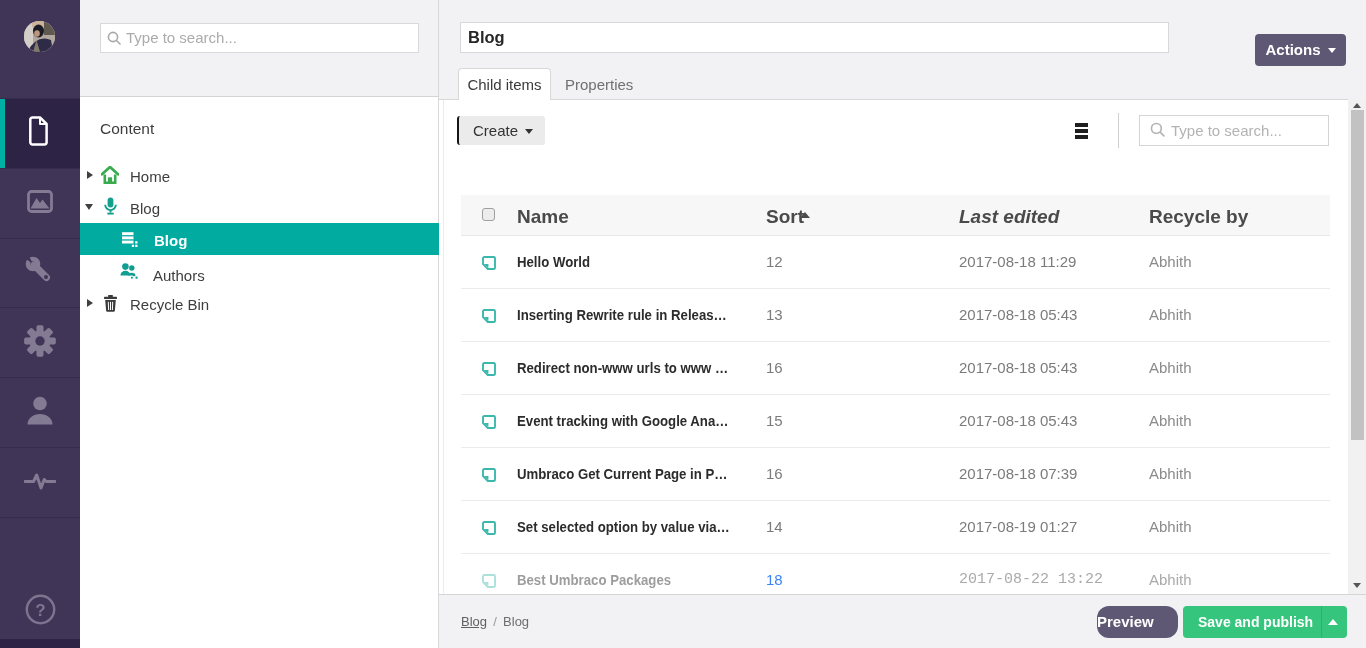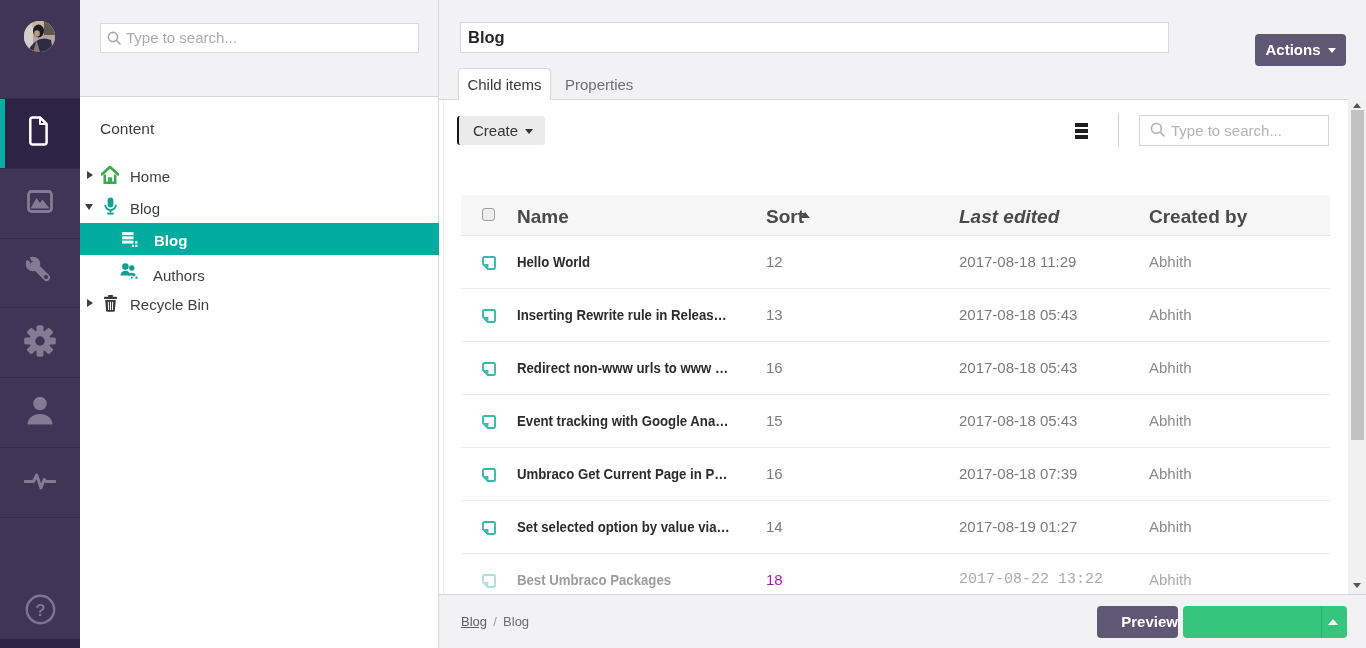--- a/index.html
+++ b/index.html
@@ -48,21 +48,21 @@
 .row svg{position:absolute;left:21px;top:20px;}
 
 #sbar{left:1348px;top:99px;width:18px;height:496px;background:#f1f1f1;}
 #sthumb{left:1351px;top:110px;width:13px;height:330px;background:#c2c2c2;}
 
 .sArrowU{position:absolute;width:0;height:0;border-bottom:5px solid #555;border-left:4px solid transparent;border-right:4px solid transparent;}
 .sArrowD{position:absolute;width:0;height:0;border-top:5px solid #555;border-left:4px solid transparent;border-right:4px solid transparent;}
 
 #footer{left:439px;top:594px;width:927px;height:54px;background:#f2f2f4;border-top:1px solid #d5d5d5;}
 #crumb{left:461px;top:614px;font-size:13px;color:#6d6d6d;}
-#previewBtn{left:1097px;top:606px;width:81px;height:32px;background:#5f5874;border-radius:4px;color:#fff;font-weight:bold;font-size:15px;text-align:right;line-height:32px;}
+#previewBtn{left:1097px;top:606px;width:81px;height:32px;background:#5f5874;border-radius:12px;color:#fff;font-weight:bold;font-size:15px;text-align:left;line-height:32px;}
 #saveBtn{left:1183px;top:606px;width:164px;height:32px;background:#35c57c;border-radius:4px;color:#fff;font-weight:bold;font-size:14px;line-height:32px;}
 #saveBtn .txt{position:absolute;left:15px;top:0;}
 #saveDiv{position:absolute;left:138px;top:0;width:1px;height:32px;background:#2bb26e;}
 #saveCaret{position:absolute;left:145px;top:13px;width:0;height:0;border-bottom:6px solid #fff;border-left:5px solid transparent;border-right:5px solid transparent;}
 .dnCaret{display:inline-block;width:0;height:0;border-top:5px solid currentColor;border-left:4.5px solid transparent;border-right:4.5px solid transparent;vertical-align:middle;margin-left:7px;margin-bottom:2px;}
 </style>
 </head>
 <body>
 <div id="app">
 
@@ -234,21 +234,21 @@
   </svg>
 
   <div class="abs" id="thead"></div>
   <div class="chk" style="left:482px;top:208px;"></div>
   <div class="hlbl" style="left:517px;">Name</div>
   <div class="hlbl" style="left:766px;">Sort</div>
   <svg class="abs" style="left:800px;top:212px;" width="10" height="6" viewBox="0 0 10 6">
       <path d="M5 0 L10 6 H0 Z" fill="#4a4a4a"></path>
     </svg>
   <div class="hlbl" style="left:959px;font-style:italic;">Last edited</div>
-  <div class="hlbl" style="left:1149px;">Created by</div>
+  <div class="hlbl" style="left:1149px;">Recycle by</div>
 
   <div id="rows">
 <div class="row" style="top:236px;height:53px;">
         <svg width="14" height="14" viewBox="0 0 14 14" style="opacity:1">
           <path d="M2.3 1 H11.7 A1.3 1.3 0 0 1 13 2.3 V11.7 A1.3 1.3 0 0 1 11.7 13 H5.8 L1 8.2 V2.3 A1.3 1.3 0 0 1 2.3 1 Z" fill="none" stroke="#3bb8ab" stroke-width="1.9"></path>
           <polygon points="1.9,7.9 6.3,12.3 6.5,8.1" fill="#3bb8ab"></polygon>
         </svg>
         <div class="nm" style="">Hello World</div>
         <div class="st" style="">12</div>
         <div class="dt" style="">2017-08-18 11:29</div>
@@ -303,32 +303,33 @@
         <div class="st" style="">14</div>
         <div class="dt" style="">2017-08-19 01:27</div>
         <div class="cb" style="">Abhith</div>
       </div>
 <div class="row" style="top:554px;height:41px;overflow:hidden;border-bottom:none;">
         <svg width="14" height="14" viewBox="0 0 14 14" style="opacity:0.42">
           <path d="M2.3 1 H11.7 A1.3 1.3 0 0 1 13 2.3 V11.7 A1.3 1.3 0 0 1 11.7 13 H5.8 L1 8.2 V2.3 A1.3 1.3 0 0 1 2.3 1 Z" fill="none" stroke="#3bb8ab" stroke-width="1.9"></path>
           <polygon points="1.9,7.9 6.3,12.3 6.5,8.1" fill="#3bb8ab"></polygon>
         </svg>
         <div class="nm" style="color:#9d9d9d;">Best Umbraco Packages</div>
-        <div class="st" style="color:#a21caf;">18</div>
+        <div class="st" style="color:#3b82f6;">18</div>
         <div class="dt" style="color:#aaaaaa;font-family:Liberation Mono, monospace;">2017-08-22 13:22</div>
         <div class="cb" style="color:#aaaaaa;">Abhith</div>
       </div>
 </div>
 
   <div class="abs" id="sbar"></div>
   <div class="abs" id="sthumb"></div>
   <div class="sArrowU" style="left:1353px;top:103px;"></div>
   <div class="sArrowD" style="left:1353px;top:583px;"></div>
 
   <div class="abs" id="footer"></div>
   <div class="abs" id="crumb"><span style="text-decoration:underline;color:#5f5f5f;">Blog</span><span style="color:#9a9a9a;">  /  </span><span>Blog</span></div>
   <div class="abs" id="previewBtn">Preview</div>
   <div class="abs" id="saveBtn">
+      <span class="txt">Save and publish</span>
       <span id="saveDiv"></span>
       <span id="saveCaret"></span>
     </div>
 
 </div>
 
 </body></html>

